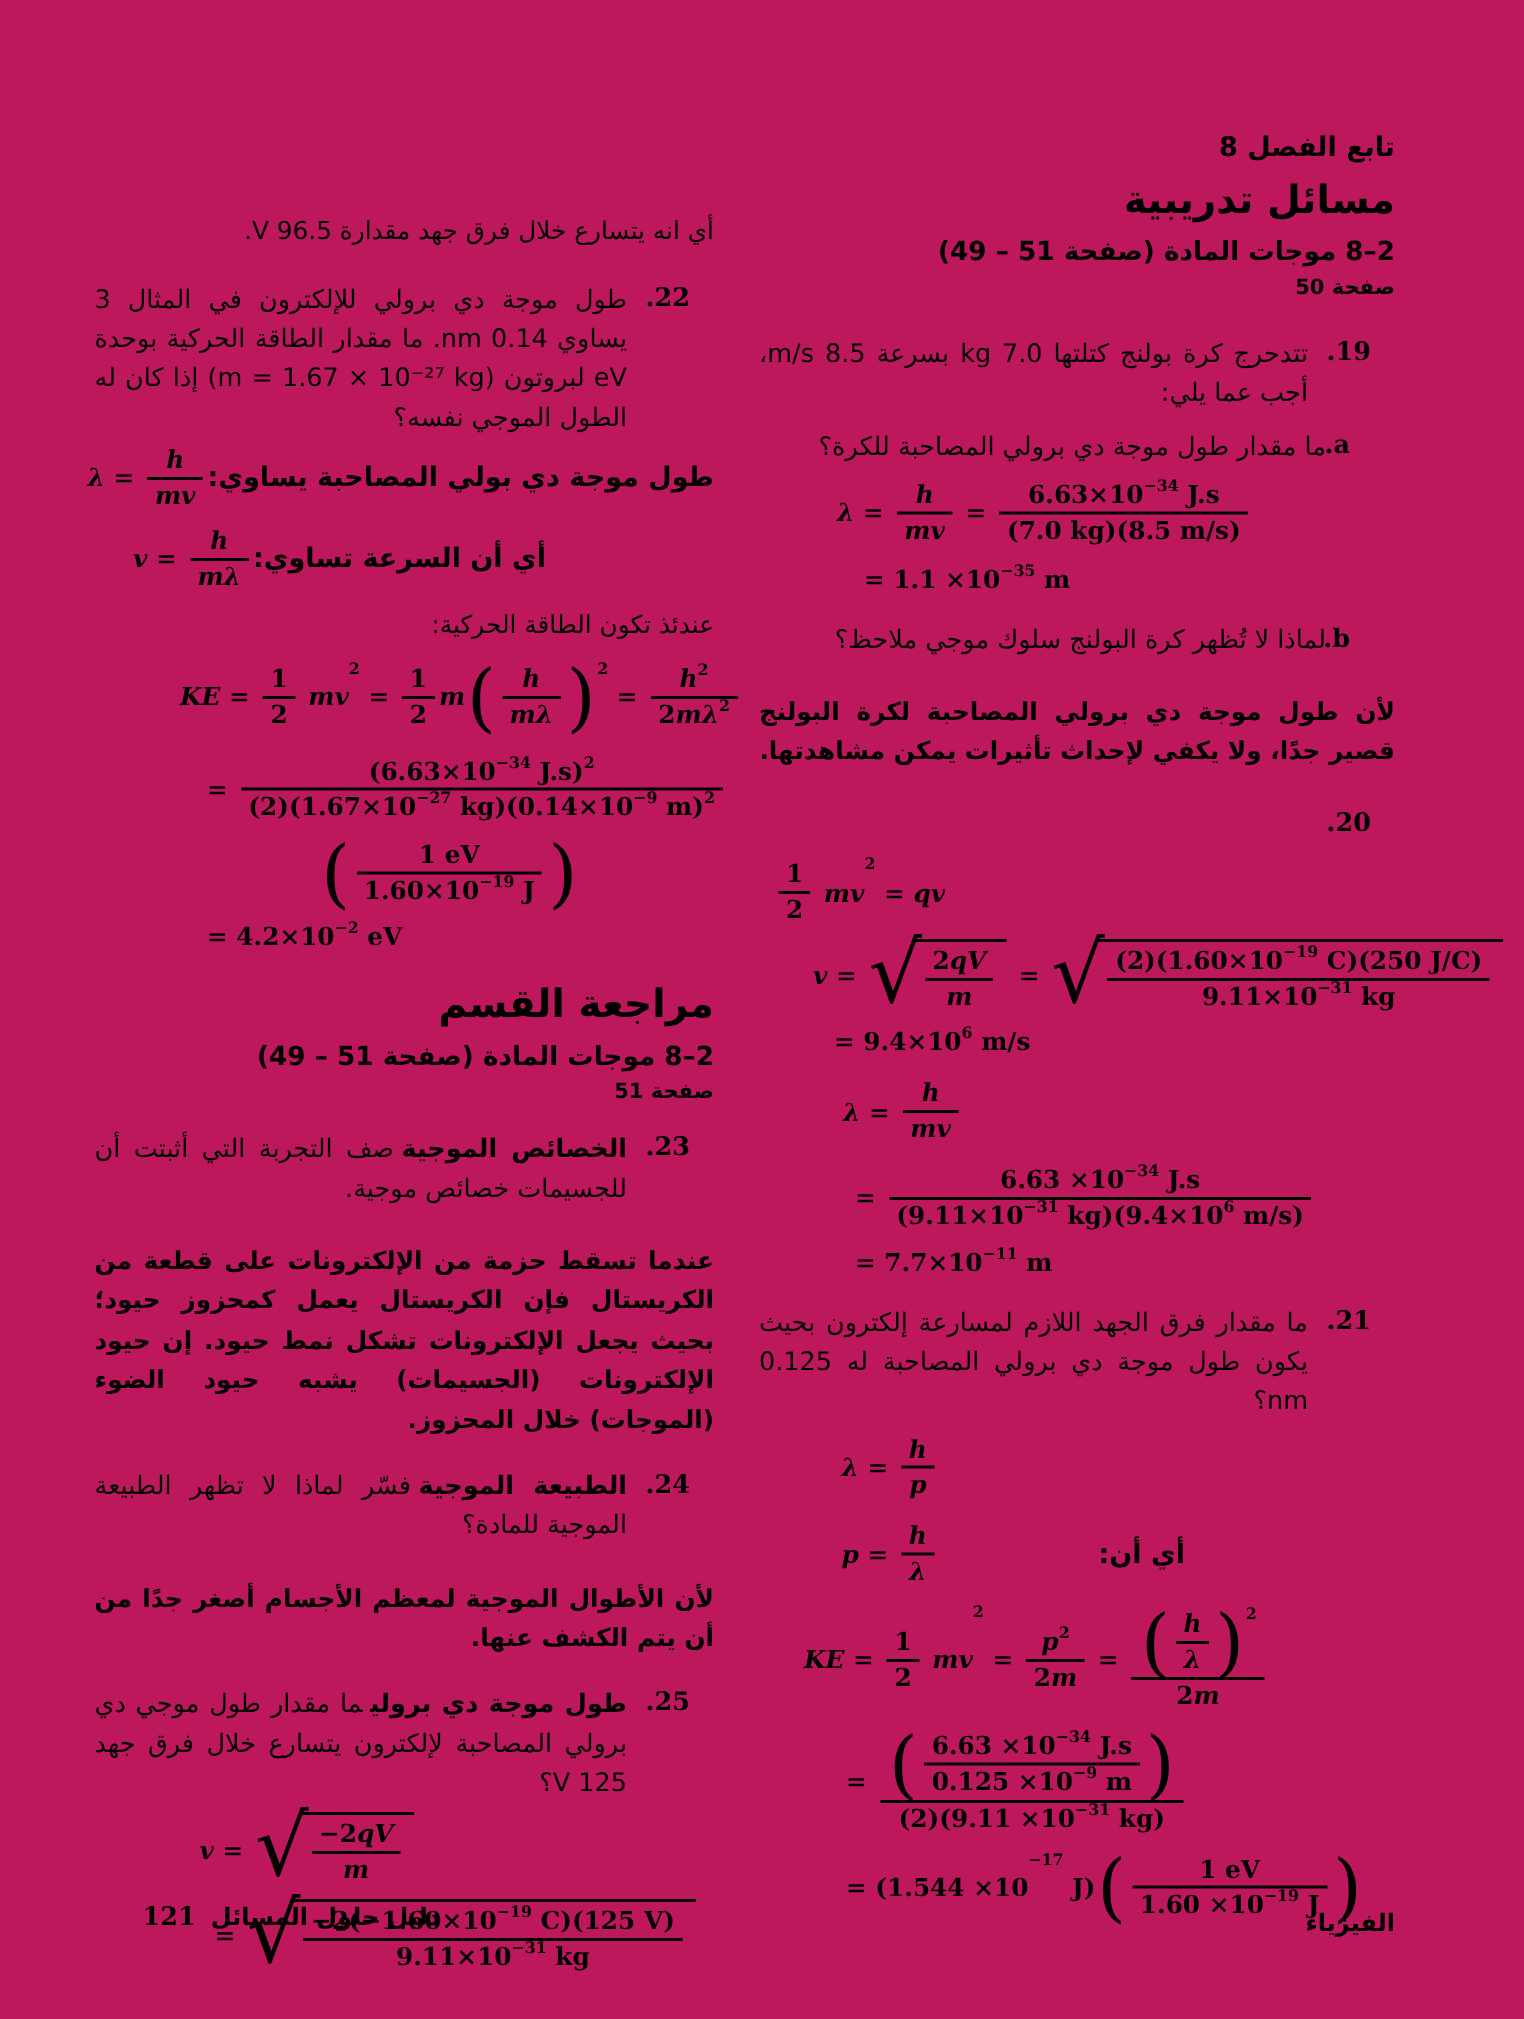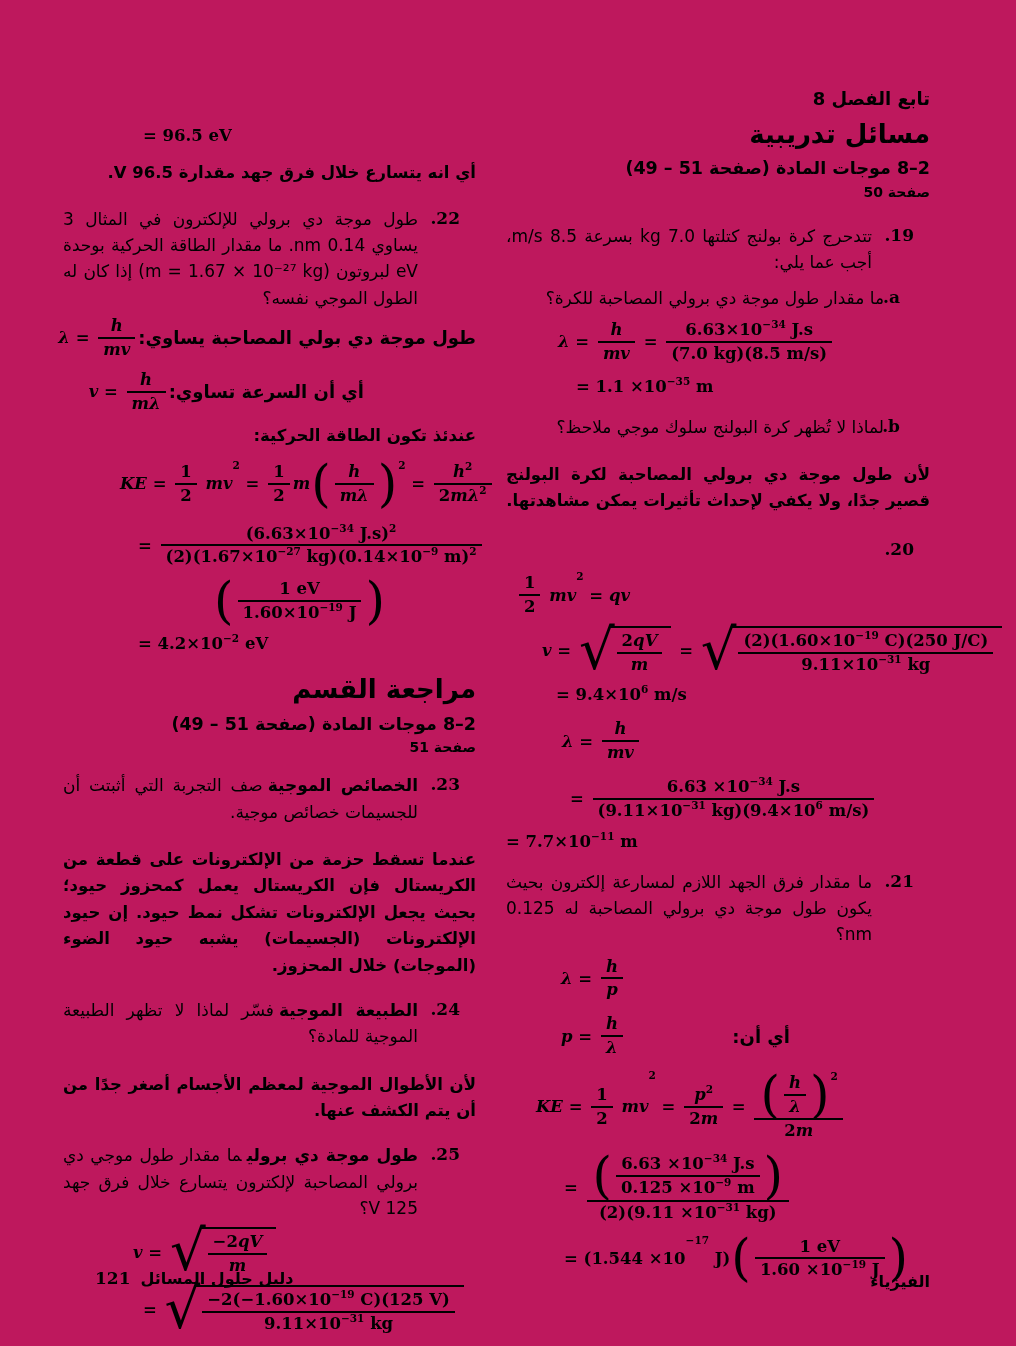--- a/index.html
+++ b/index.html
@@ -19,21 +19,21 @@
   .pnum{flex:none;width:58px;box-sizing:border-box;padding-right:16px;text-align:right;
         font-family:"DejaVu Serif",serif;font-weight:bold;font-size:17px;line-height:1.5;}
   .ptext{flex:1;min-width:0;}
   .q{margin:0;font-size:17px;line-height:1.55;text-align:justify;}
   .kw{font-weight:bold;margin-left:5px;}
   .part{display:flex;margin-top:9px;}
   .plet{flex:none;width:46px;box-sizing:border-box;padding-right:30px;text-align:right;
         font-family:"DejaVu Serif",serif;font-weight:bold;font-size:17px;line-height:1.5;}
   .parttext{flex:1;min-width:0;}
   .ans{font-weight:bold;font-size:16.5px;line-height:1.6;text-align:justify;margin-top:22px;}
-  .ansline{font-weight:bold;font-size:16.5px;line-height:1.5;margin-top:16px;text-align:right;}
+  .ansline{font-weight:normal;font-size:16.5px;line-height:1.5;margin-top:16px;text-align:right;}
 
   
   .frow{direction:ltr;display:flex;justify-content:flex-start;margin-top:10px;}
   .formula{direction:ltr;display:inline-flex;align-items:center;
            font-family:"DejaVu Serif",serif;font-weight:bold;font-size:16.5px;color:#000;}
   .ft{white-space:pre;}
   .fv{white-space:pre;font-style:italic;}
   .fs{font-size:10.5px;align-self:flex-start;margin-top:-2px;white-space:pre;}
   .frac{display:inline-flex;flex-direction:column;align-items:stretch;text-align:center;
         margin:0 3px;vertical-align:middle;}
@@ -211,21 +211,21 @@
               <span class="fden">
                 <span class="ft">(9.11×10</span>
                 <span class="fs">−31</span>
                 <span class="ft"> kg)(9.4×10</span>
                 <span class="fs">6</span>
                 <span class="ft"> m/s)</span>
               </span>
             </span>
           </div>
       </div>
-      <div class="frow" style="margin-top:10px">
+      <div class="frow" style="margin-left:64px;margin-top:10px">
         <div class="formula">
             <span class="ft">= 7.7×10</span>
             <span class="fs">−11</span>
             <span class="ft"> m</span>
           </div>
       </div>
     </div>
 
     <div class="probwrap" style="margin-top:18px">
       <div class="prob">
@@ -367,25 +367,20 @@
                 </span>
               </span>
               <span class="bp">)</span>
             </span>
           </div>
       </div>
     </div>
   </div>
 
   <div class="col lcol">
-    <div class="frow" style="margin-left:80px;margin-top:0">
-      <div class="formula">
-          <span class="ft">= 96.5 eV</span>
-        </div>
-    </div>
     <div class="ansline">أي انه يتسارع خلال فرق جهد مقدارة 96.5 V.</div>
 
     <div class="probwrap" style="margin-top:20px">
       <div class="prob">
         <div class="pnum">22.</div>
         <div class="ptext">
           <p class="q">طول موجة دي برولي للإلكترون في المثال 3 يساوي 0.14 nm. ما مقدار الطاقة الحركية بوحدة eV لبروتون ⁦(m = 1.67 × 10⁻²⁷ kg)⁩ إذا كان له الطول الموجي نفسه؟</p>
         </div>
       </div>
       <div class="mixrow" style="margin-left:45px;margin-top:4px">

